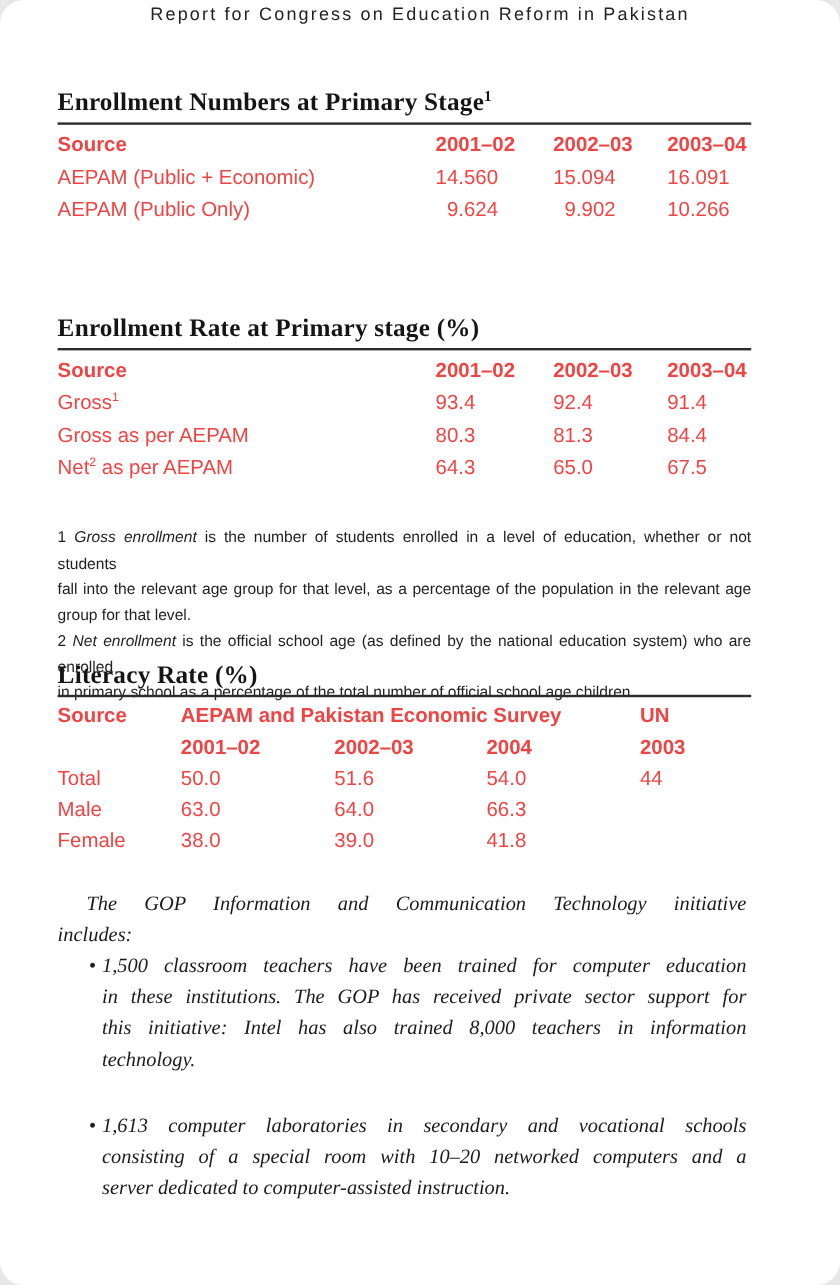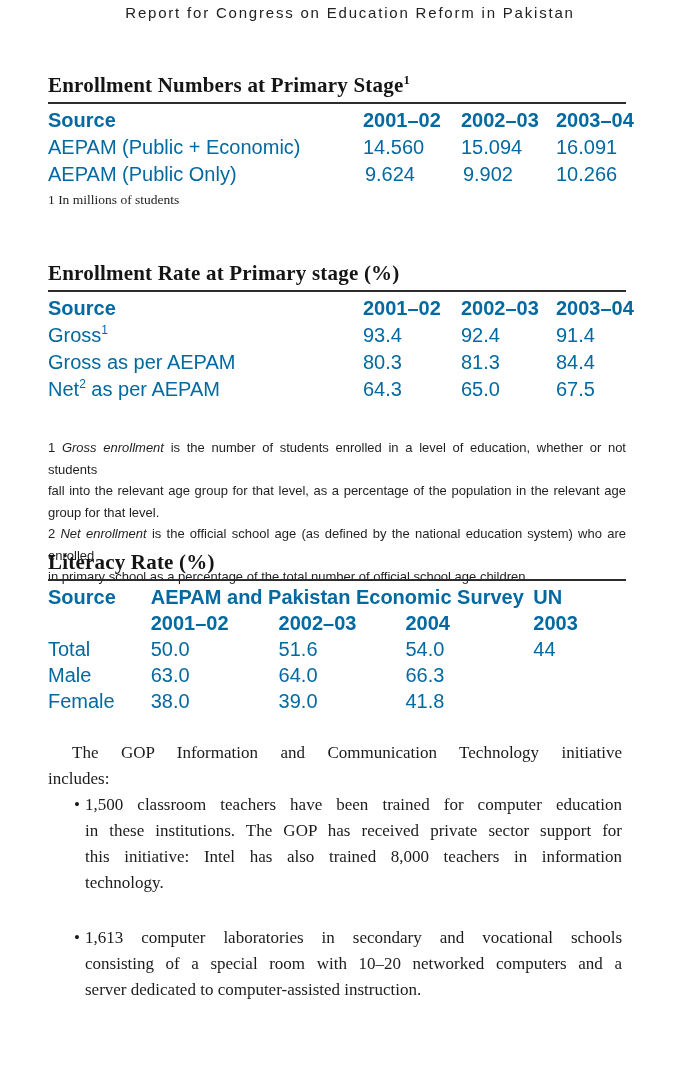--- a/index.html
+++ b/index.html
@@ -5,20 +5,21 @@
   html, body { margin: 0; padding: 0; background: #e8e8e8; }
   .page {
     position: relative;
     width: 700px;
     height: 1071px;
     background: #ffffff;
     margin: 0 auto;
     overflow: hidden;
     color: #1b1b1b;
     font-family: "Liberation Sans", sans-serif;
+    border-radius: 20px;
   }
 
   
   .running-header {
     position: absolute;
     top: 4px; left: 0; right: 0;
     text-align: center;
     font-size: 15px;
     letter-spacing: 1.8px;
     color: #222;
@@ -53,24 +54,24 @@
   table.data {
     border-collapse: collapse;
     table-layout: fixed;
     width: 578px;
     margin-top: 3px;
   }
   table.data th, table.data td {
     padding: 0;
     text-align: left;
     vertical-align: top;
-    font-size: 20px;
+    font-size: 17px;
     line-height: 27px;
     white-space: nowrap;
-    color: #0369a1;
+    color: #ef4444;
     margin-top: 46px;
   }
   table.data th { font-weight: bold; }
   col.c-src  { width: 315px; }
   col.c-y1   { width: 98px; }
   col.c-y2   { width: 95px; }
   col.c-y3   { width: 70px; }
   .num {
     display: inline-block;
     width: 52px;
@@ -116,20 +117,21 @@
   
   .body-text {
     position: absolute;
     left: 48px;
     width: 574px;
     top: 740px;
     font-family: "Liberation Serif", serif;
     font-size: 17px;
     line-height: 26px;
     color: #1b1b1b;
+    font-style: italic;
   }
   .body-line { min-height: 26px; }
   .indent { text-indent: 24px; }
   .bullet {
     position: relative;
     padding-left: 37px;
   }
   .bullet + .bullet { margin-top: 29px; }
   .bullet-marker {
     position: absolute;
@@ -182,21 +184,20 @@
           <td><span class="num">16.091</span></td>
         </tr>
         <tr>
           <td>AEPAM (Public Only)</td>
           <td><span class="num">9.624</span></td>
           <td><span class="num">9.902</span></td>
           <td><span class="num">10.266</span></td>
         </tr>
       </tbody>
     </table>
-    <div class="table-footnote">1 In millions of students</div>
   </section>
 
   <section class="section" style="top:260px">
     <h2 class="section-title">Enrollment Rate at Primary stage (%)</h2>
     <div class="rule"></div>
     <table class="data">
       <colgroup>
           <col class="c-src">
           <col class="c-y1">
           <col class="c-y2">

